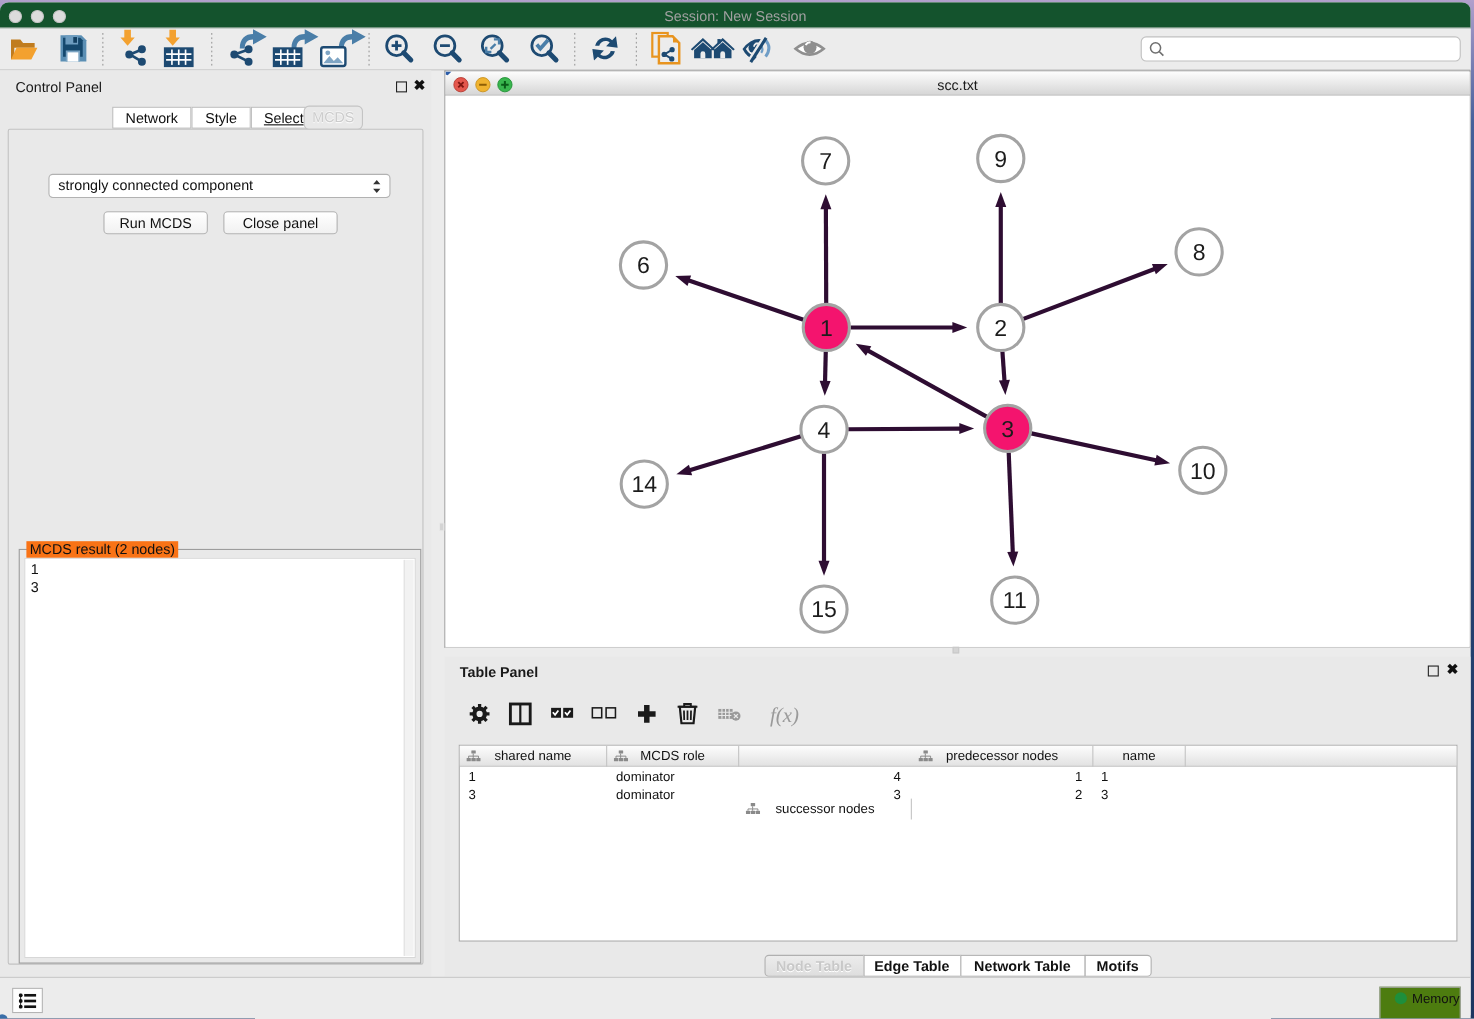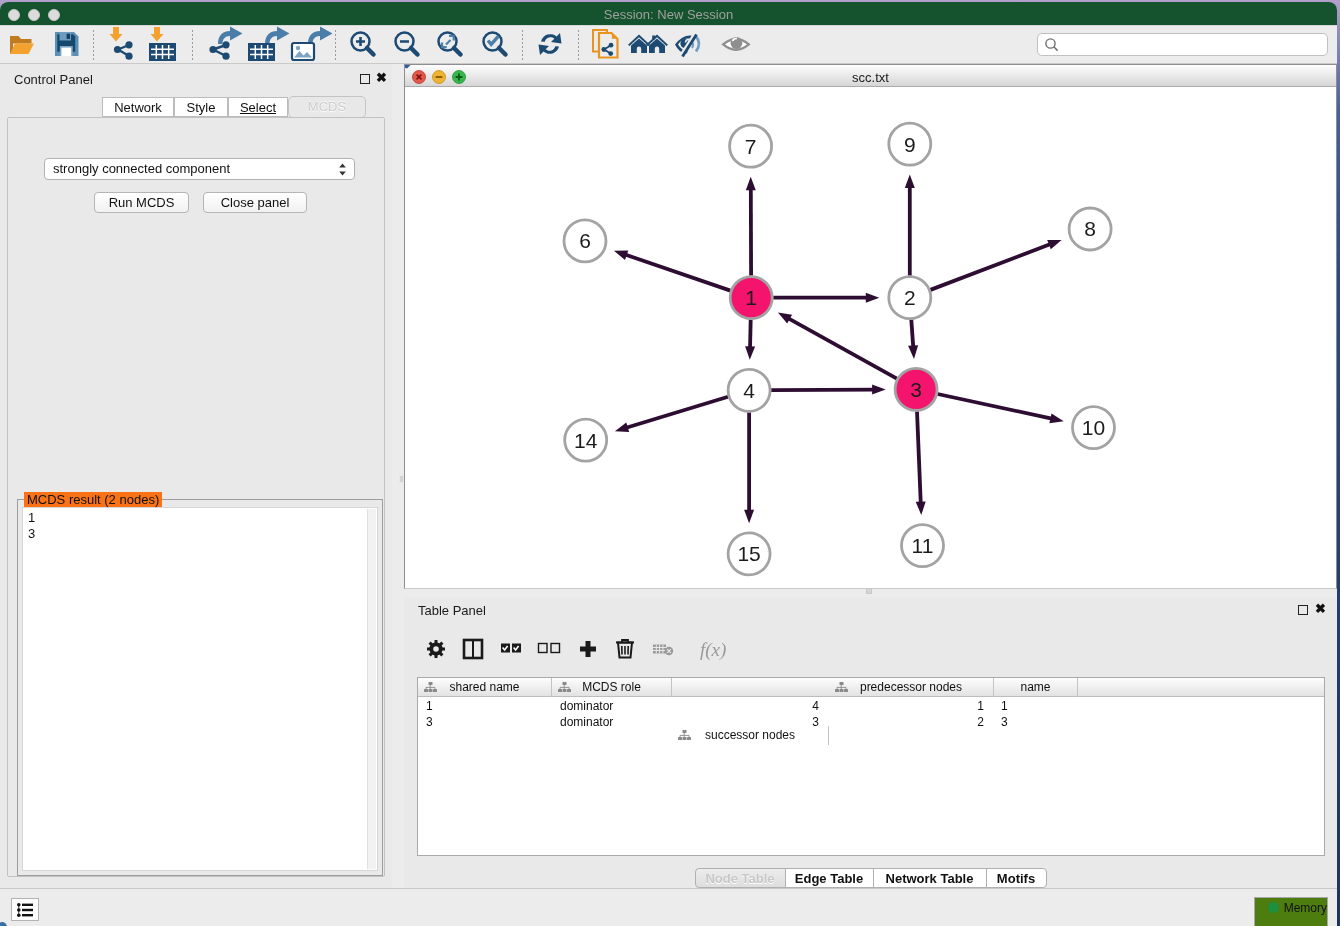--- a/index.html
+++ b/index.html
@@ -53,21 +53,21 @@
 
 .netframe { position:absolute; left:404px; top:62px; width:933px; height:525px;
   border:1px solid #8e8e8e; border-bottom-color:#c9c9c9; background:#fff; }
 .nf-titlebar { position:absolute; left:0; top:0; width:100%; height:22px;
   background:linear-gradient(#fdfdfd,#d6d6d6); border-bottom:1px solid #ababab; }
 .nf-title { position:absolute; width:100%; text-align:center; top:5px; font-size:13px;
   color:#1a1a1a; font-weight:normal; }
 .nf-canvas { position:absolute; left:0; top:22px; width:931px; height:501px; background:#fff; }
 
 .tpanel { position:absolute; left:404px; top:595px; width:933px; height:291px; background:#e9e9e9; }
-.tp-title { position:absolute; left:14px; top:6px; font-size:13px; color:#1a1a1a; }
+.tp-title { position:absolute; left:14px; top:6px; font-size:13px; color:#1a1a1a;font-weight:bold; }
 .tp-toolbar { position:absolute; left:0; top:30px; height:36px; }
 .ttable { position:absolute; left:13px; top:80px; width:908px; height:179px; background:#fff;
   border:1px solid #a9a9a9; }
 .thead { position:absolute; left:0; top:0; width:100%; height:19px;
   background:linear-gradient(#fdfdfd,#e2e2e2); border-bottom:1px solid #bdbdbd; }
 .th { position:absolute; top:0; height:19px; border-right:1px solid #c4c4c4;
   font-size:12px; color:#111; text-align:center; line-height:19px; }
 .trow { position:absolute; width:100%; height:16px; font-size:12px; color:#111; }
 .td { position:absolute; top:0; height:16px; line-height:16px; }
 .btabs { position:absolute; left:0; top:271px; width:100%; height:22px; text-align:center; }
@@ -244,21 +244,21 @@
     </div>
 
   <div class="cpanel">
     <div class="cp-title">Control Panel</div>
     <div class="cp-max"></div>
     <div class="cp-x">✖</div>
     <div class="tabs">
       <div class="tab" style="left:78px; width:72px;">Network</div>
       <div class="tab" style="left:150px; width:54px;">Style</div>
       <div class="tab" style="left:204px; width:60px;text-decoration:underline;">Select</div>
-      <div class="tab sel" style="left:264px; width:78px;">MCDS</div>
+      <div class="tab sel" style="left:252px; width:54px;">MCDS</div>
     </div>
     <div class="cp-content">
       <div class="dropdown">strongly connected component
         <svg style="position:absolute;right:7px;top:3px;" width="9" height="15" viewBox="0 0 9 15">
           <path d="M1.2 5.4 L4.5 1.6 L7.8 5.4 Z M1.2 9.6 L4.5 13.4 L7.8 9.6 Z" fill="#333"></path>
         </svg>
       </div>
       <div class="btn" style="left:86px; width:95px;">Run MCDS</div>
       <div class="btn" style="left:195px; width:104px;">Close panel</div>
       <div class="mcds-group">

